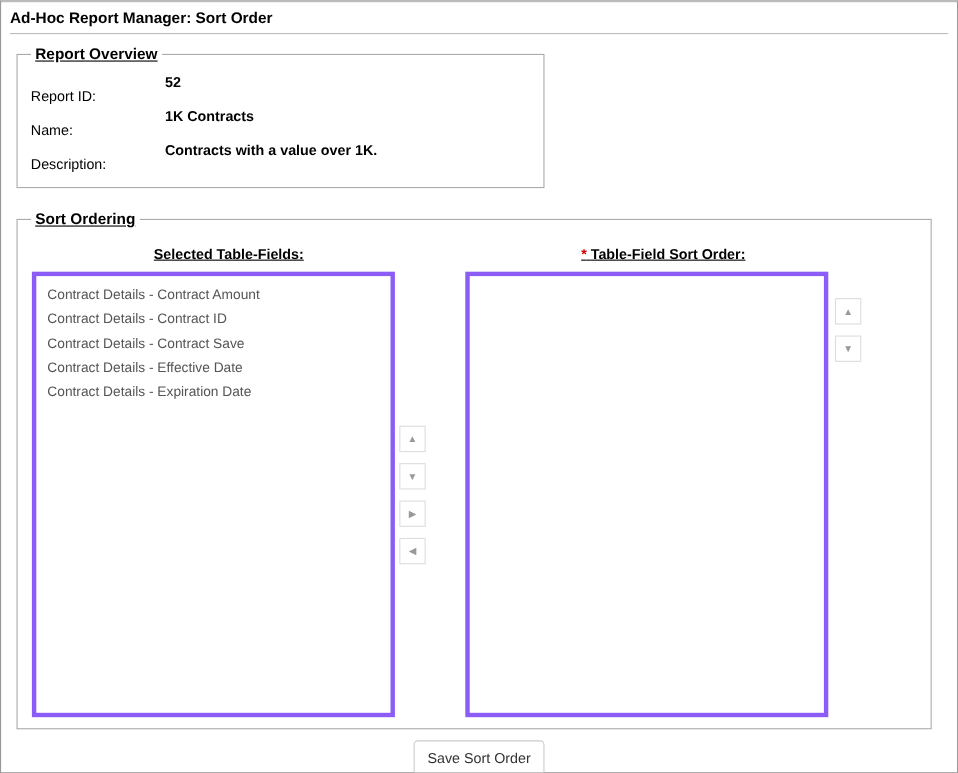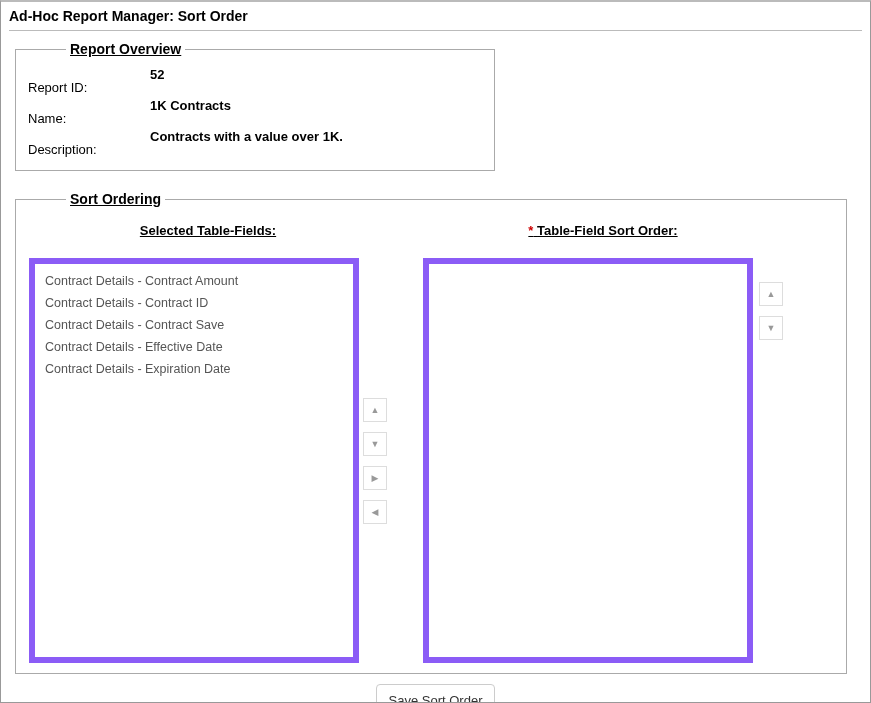--- a/index.html
+++ b/index.html
@@ -39,21 +39,20 @@
       margin-bottom: 20px;
     }
     .sort-fieldset {
       width: 832px;
     }
     legend {
       font-weight: bold;
       text-decoration: underline;
       font-size: 14px;
       padding: 0 4px;
-      margin-left: 38px;
     }
     .overview-row {
       display: flex;
       margin-bottom: 3px;
       font-size: 13px;
     }
     .overview-label {
       width: 122px;
       margin-top: 13px;
     }
@@ -75,33 +74,33 @@
       margin-left: 10px;
     }
     .right-col {
       width: 340px;
       margin-left: 55px;
     }
     .col-header {
       font-weight: bold;
       text-decoration: underline;
       font-size: 13px;
-      margin-bottom: 20px;
+      margin-bottom: 9px;
       text-align: center;
     }
     .required-marker {
       color: #c00;
       text-decoration: none;
       display: inline;
       font-weight: bold;
     }
     .listbox {
       width: 330px;
       height: 405px;
-      border: 6px solid #8b5cf6;
+      border: 4px solid #8b5cf6;
       padding: 6px 0;
       overflow: auto;
       background: #fff;
     }
     .list-item {
       padding: 4px 10px;
       color: #555;
       font-size: 12.5px;
       cursor: default;
     }

